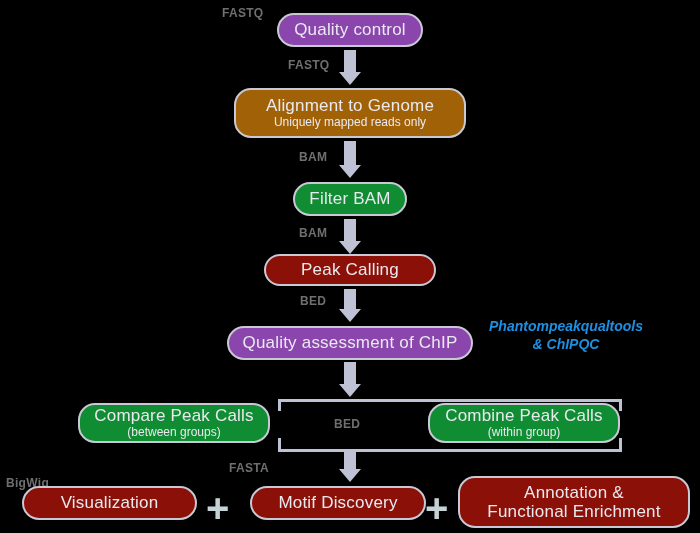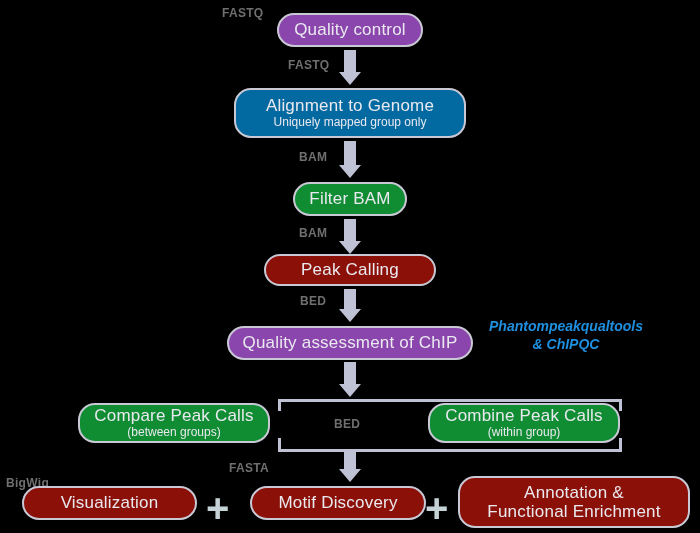--- a/index.html
+++ b/index.html
@@ -10,21 +10,21 @@
   .node{position:absolute;box-sizing:border-box;
         border-radius:17px;border:2px solid #c9c9d6;
         display:flex;flex-direction:column;
         align-items:center;justify-content:center;
         color:#e9e9ef;text-align:center;line-height:1.12;}
   .node .t1{font-size:17px;letter-spacing:.2px;}
   .node .t2{font-size:12px;margin-top:1px;}
   .node.one .t1{font-size:17px;}
 
   .purple{background:#8b46ad;}
-  .blue{background:#0369a1;}
+  .blue{background:#a16207;}
   .green{background:#108c33;}
   .dred{background:#8b1008;}
 
   
   .shaft{position:absolute;background:#bfc2d4;}
   .head{position:absolute;width:0;height:0;
         border-left:11px solid transparent;
         border-right:11px solid transparent;
         border-top:13px solid #bfc2d4;}
 
@@ -51,21 +51,21 @@
   <div class="node one purple" style="left:277px;top:13px;width:146px;height:34px;">
     <span class="t1">Quality control</span>
   </div>
 
   <div class="shaft" style="left:344px;top:50px;width:12px;height:24px;"></div>
   <div class="head" style="left:339px;top:72px;"></div>
   <div class="flabel" style="left:288px;top:58px;">FASTQ</div>
 
   <div class="blue node" style="left:234px;top:88px;width:232px;height:50px;">
     <span class="t1">Alignment to Genome</span>
-    <span class="t2">Uniquely mapped group only</span>
+    <span class="t2">Uniquely mapped reads only</span>
   </div>
 
   <div class="shaft" style="left:344px;top:141px;width:12px;height:26px;"></div>
   <div class="head" style="left:339px;top:165px;"></div>
   <div class="flabel" style="left:299px;top:150px;">BAM</div>
 
   <div class="node one green" style="left:293px;top:182px;width:114px;height:34px;">
     <span class="t1">Filter BAM</span>
   </div>
 

